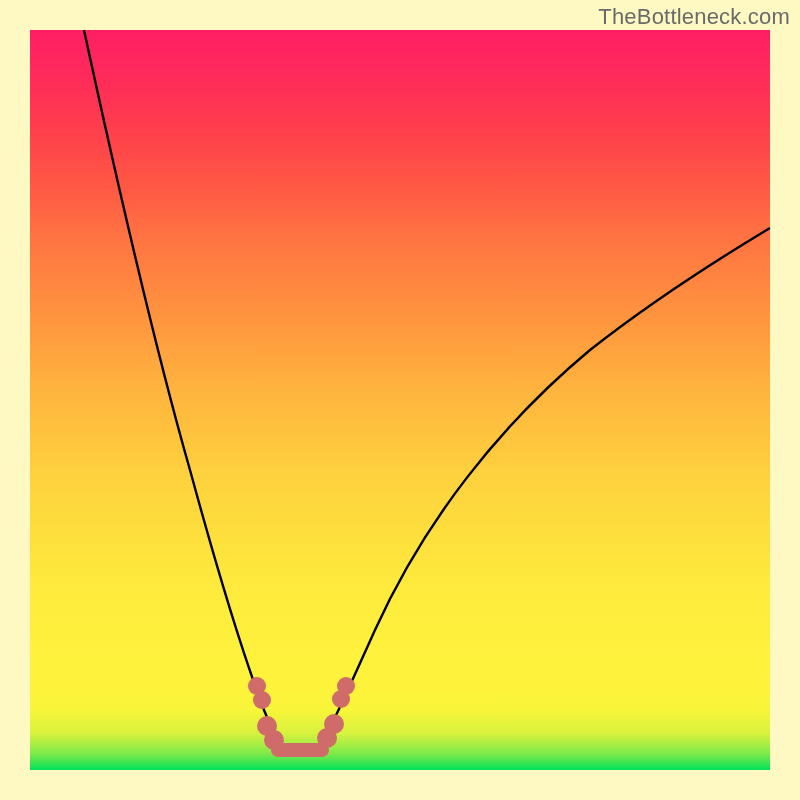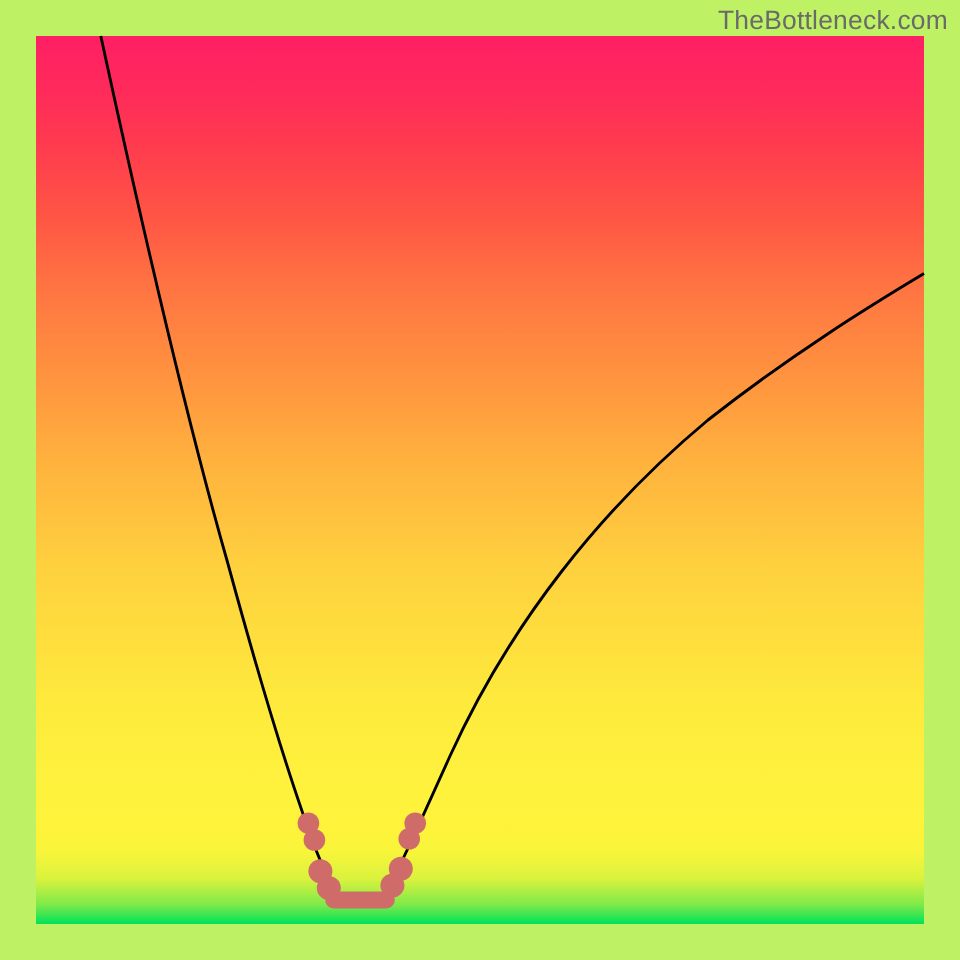--- a/index.html
+++ b/index.html
@@ -8,21 +8,21 @@
     width: 800px;
     height: 800px;
     background: #000;
     overflow: hidden;
     font-family: Arial, Helvetica, sans-serif;
   }
   .frame {
     position: relative;
     width: 800px;
     height: 800px;
-    background: #bef264;
+    background: #fef9c3;
     text-decoration: underline;
   }
   .plot {
     position: absolute;
     left: 30px;
     top: 30px;
     width: 740px;
     height: 740px;
     
     background: linear-gradient(

